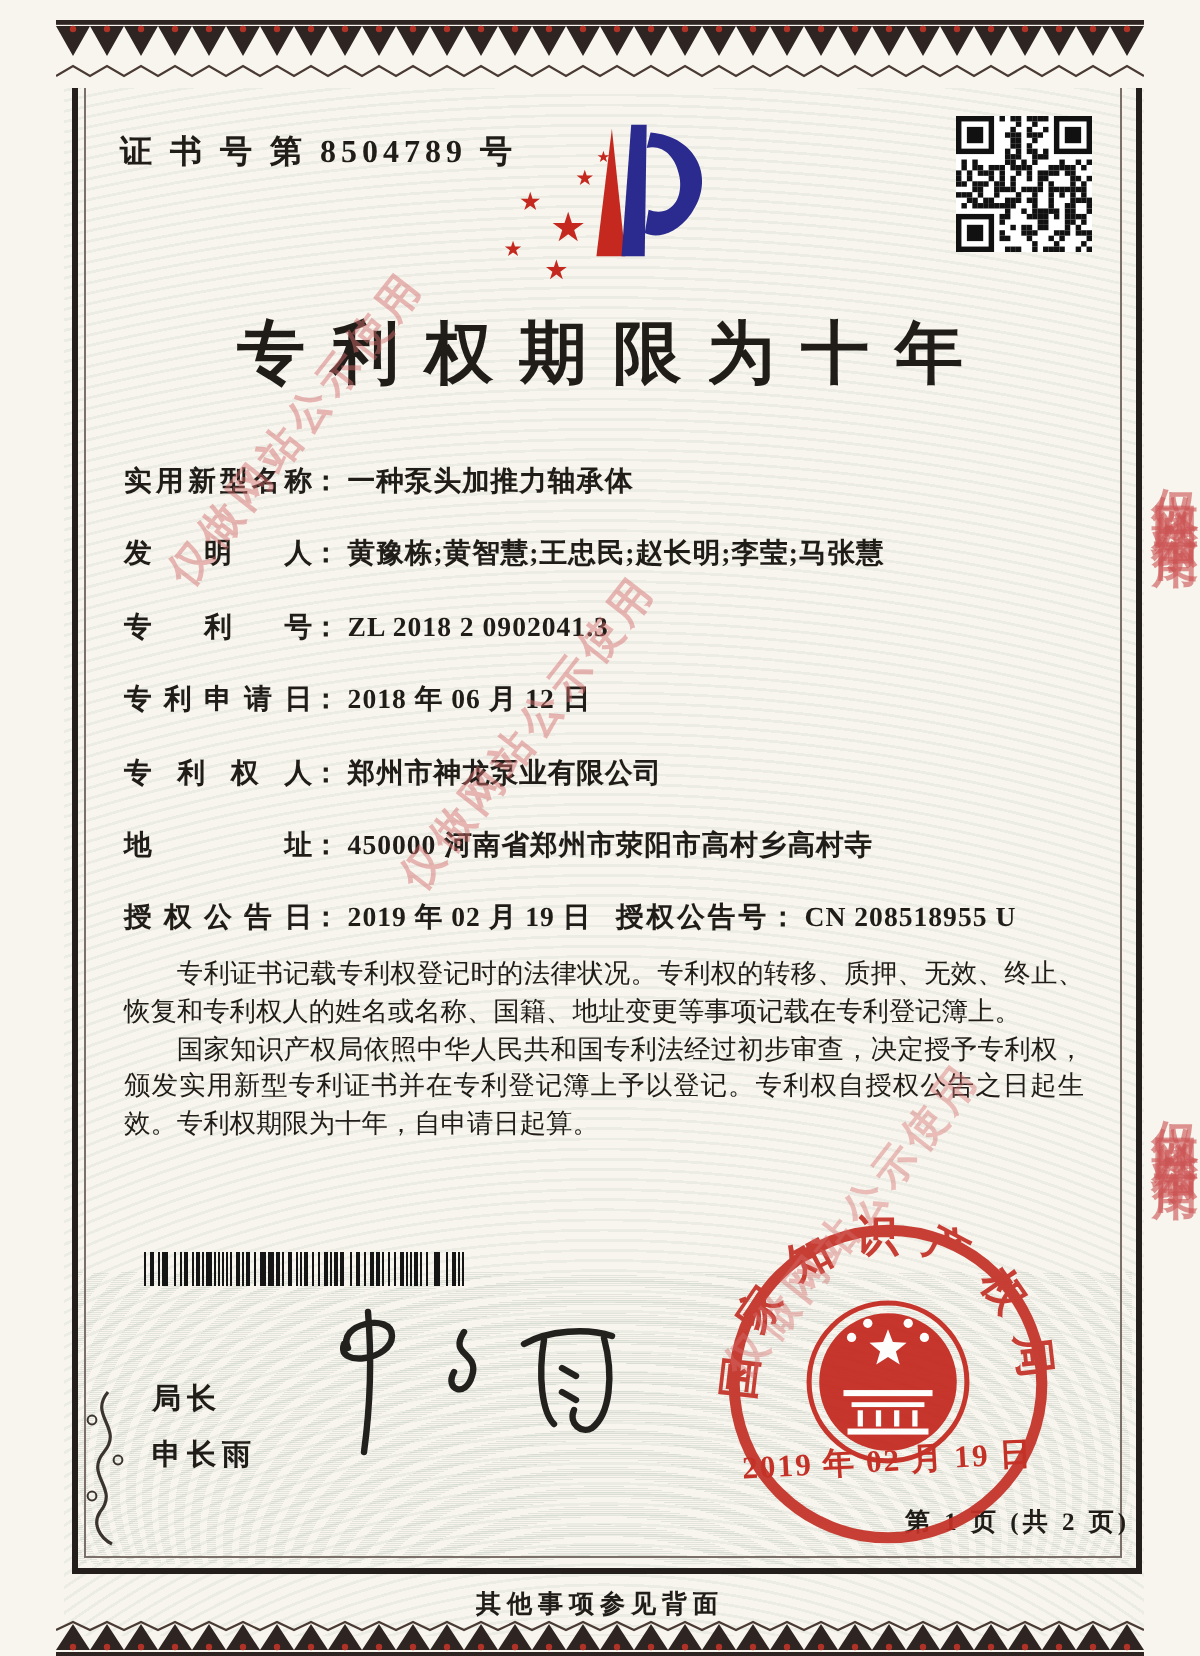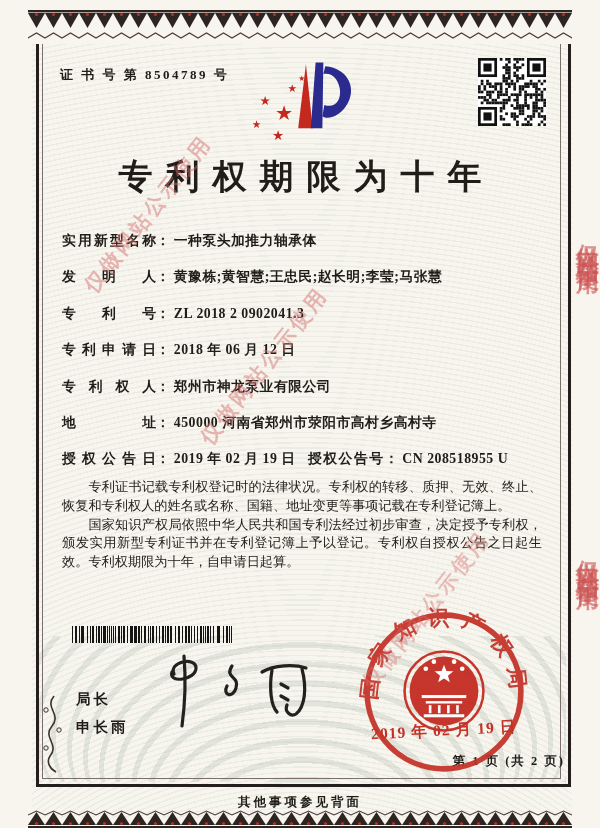--- a/index.html
+++ b/index.html
@@ -13,21 +13,21 @@
   .tex2{left:38px;top:636px;width:528px;height:146px;
         background:repeating-radial-gradient(160% 110% at 50% 170%, rgba(110,135,115,.15) 0 1.5px, rgba(0,0,0,0) 1.5px 5px);
         z-index:0;}
   
   .frame{left:36px;top:44px;width:529px;height:740px;
          border-left:3px solid #241f1c;border-right:3px solid #241f1c;border-bottom:3px solid #241f1c;z-index:1;}
   .frame2{left:42px;top:44px;width:517px;height:734px;
           border-left:1px solid #7a7069;border-right:1px solid #7a7069;border-bottom:1px solid #7a7069;z-index:1;}
   .lace{z-index:2;}
   
-  .certno{left:60px;top:66px;font-size:13px;letter-spacing:2.5px;font-weight:600;z-index:3;}
+  .certno{left:60px;top:66px;font-size:16px;letter-spacing:2.5px;font-weight:600;z-index:3;}
   .logo{left:246px;top:56px;z-index:3;}
   .qr{left:478px;top:58px;z-index:3;}
   .title{left:0;top:154px;width:600px;text-align:center;font-size:34px;font-weight:700;
          letter-spacing:13px;padding-left:13px;box-sizing:border-box;z-index:3;}
   
   .fields{left:62px;top:232px;width:486px;z-index:3;}
   .frow{height:36.4px;position:relative;font-size:13.8px;font-weight:600;white-space:nowrap;}
   .flabel{display:inline-block;width:94px;text-align:justify;text-align-last:justify;}
   .fcolon{margin-right:4px;}
   .fvalue{letter-spacing:.5px;}

